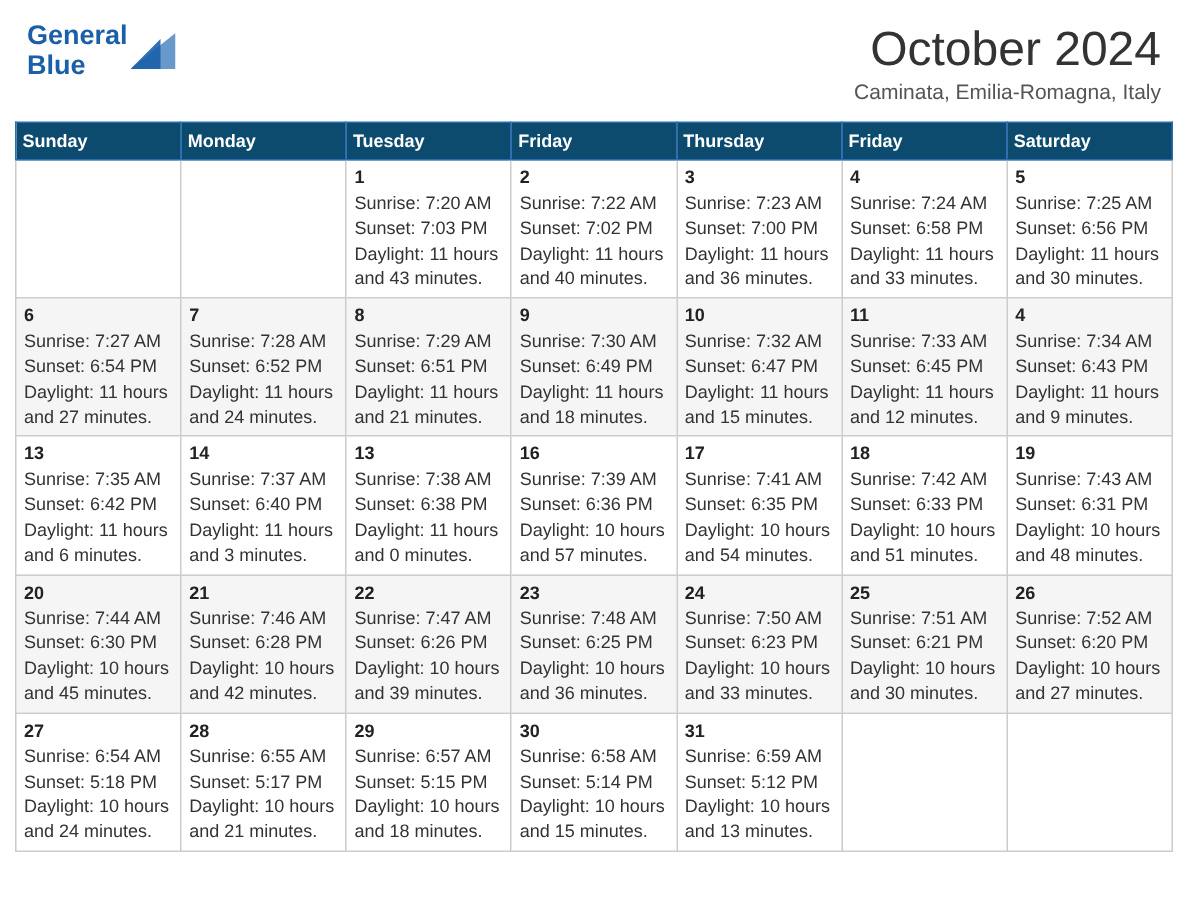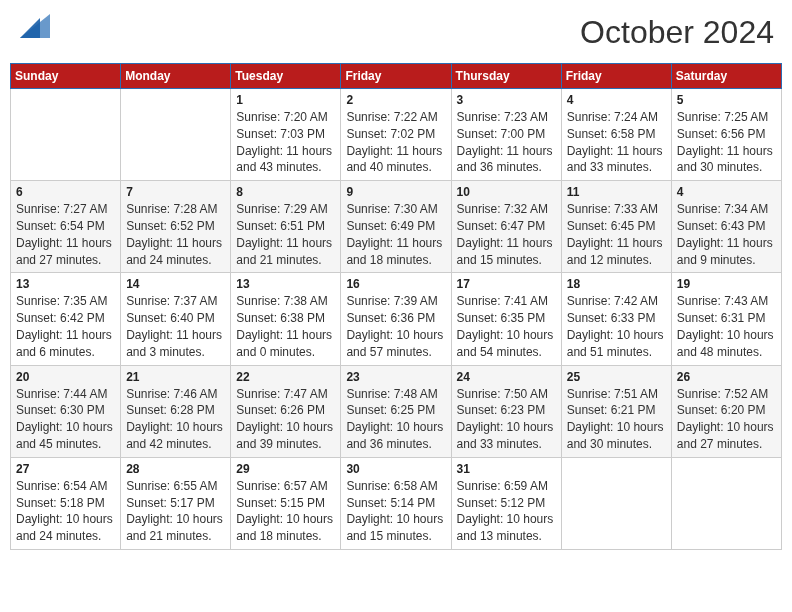--- a/index.html
+++ b/index.html
@@ -43,21 +43,21 @@
       font-size: 14px;
       color: #555;
       margin-top: 2px;
     }
     .calendar {
       width: 100%;
       border-collapse: collapse;
       font-size: 10.5px;
     }
     .calendar th {
-      background-color: #b91c1c;
+      background-color: #0c4a6e;
       color: white;
       padding: 5px 4px;
       text-align: left;
       font-size: 12px;
       border: 1px solid #2a6db5;
     }
     .calendar td {
       border: 1px solid #ccc;
       vertical-align: top;
       padding: 4px 5px;
@@ -80,27 +80,34 @@
       color: #333;
       line-height: 1.4;
     }
     .empty { background: #f9f9f9; }
   </style>
 </head>
 <body>
 
 <div class="header">
   <div class="logo">
+    <div>
+      <div class="logo-text">
+        <span>General</span><br>
+        <span style="color:#1a5fa8;">Blue</span>
+      </div>
+    </div>
     <svg class="logo-icon" viewBox="0 0 30 24" xmlns="http://www.w3.org/2000/svg">
       <polygon points="0,24 30,0 30,24" fill="#2a6db5" opacity="0.7"></polygon>
       <polygon points="0,24 20,4 20,24" fill="#1a5fa8" opacity="0.9"></polygon>
     </svg>
   </div>
   <div class="title-block">
     <div class="month-title">October 2024</div>
+    <div class="location">Caminata, Emilia-Romagna, Italy</div>
   </div>
 </div>
 
 <table class="calendar">
   <thead>
     <tr>
     <th>Sunday</th>
         <th>Monday</th>
         <th>Tuesday</th>
         <th>Friday</th>

